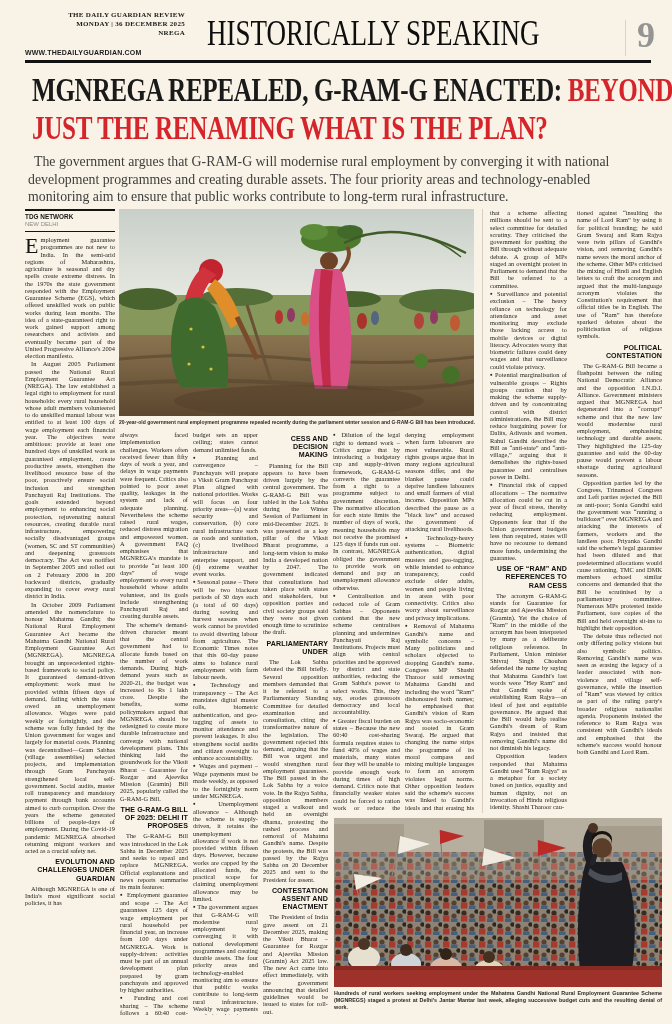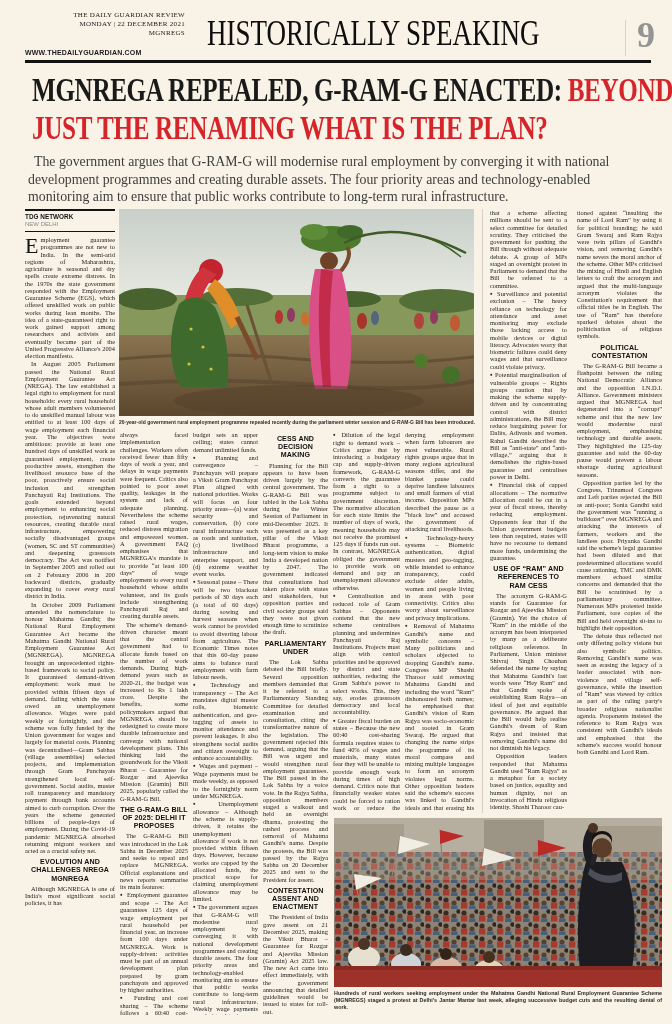--- a/index.html
+++ b/index.html
@@ -1,21 +1,21 @@
 <!DOCTYPE html>
 <html><head>
 <meta charset="utf-8">
 <style>
   html,body{margin:0;padding:0;background:#e8e4d8;}
   .page{position:relative;width:672px;height:1024px;background:#f8f3e6;overflow:hidden;
         font-family:"Liberation Serif",serif;color:#1c1c1c;}
 
   
   .mast-info{position:absolute;top:11px;left:58px;width:127px;text-align:right;
-    font-family:"Liberation Serif",serif;font-weight:normal;font-size:7px;line-height:9px;
+    font-family:"Liberation Serif",serif;font-weight:bold;font-size:7px;line-height:9px;
     letter-spacing:.3px;color:#202020;}
   .mast-site{position:absolute;top:49px;left:25px;font-family:"Liberation Sans",sans-serif;
     font-weight:bold;font-size:7px;letter-spacing:.2px;color:#1b1b1b;}
   .mast-title{position:absolute;top:13px;left:207px;font-family:"Liberation Serif",serif;
     font-size:36px;line-height:40px;color:#0e0e0e;white-space:nowrap;
     transform:scaleX(.75);transform-origin:0 0;}
   .mast-sep{position:absolute;top:20px;right:46px;width:1px;height:36px;background:#d9d3c6;}
   .mast-num{position:absolute;top:15px;right:12px;width:28px;text-align:center;
     font-family:"Liberation Serif",serif;font-weight:bold;font-size:36px;line-height:40px;color:#949494;}
   .mast-rule{position:absolute;top:60px;left:25px;width:626px;height:3px;background:#121212;}
@@ -39,21 +39,21 @@
   #c5{left:333px;top:431px;width:67px;height:380px;}
   #c6{left:405px;top:431px;width:69px;height:380px;}
   #c7{left:490px;top:209px;width:77px;height:604px;}
   #c8{left:577px;top:209px;width:85px;height:604px;}
   .vrule{position:absolute;left:482px;top:209px;width:1px;height:604px;background:#d6cfc0;}
 
   .para{margin:0 0 1px 0;text-indent:6px;}
   .para.cont,.para.drop,.para.bullet{text-indent:0;}
   .bdot{font-size:4.6px;vertical-align:.6px;}
   .subhead{font-family:"Liberation Sans",sans-serif;font-weight:bold;font-size:7.1px;
-    line-height:8.2px;margin:4px 0 2px;text-align:center;color:#101010;letter-spacing:.1px;}
+    line-height:8.2px;margin:4px 0 2px;text-align:right;color:#101010;letter-spacing:.1px;}
   .byline{border-top:2.5px solid #141414;border-bottom:1px solid #141414;
     padding:2px 0 2.5px;margin-bottom:4px;text-align:left;}
   .by-net{font-family:"Liberation Sans",sans-serif;font-weight:bold;font-size:6.4px;color:#141414;}
   .by-loc{font-family:"Liberation Sans",sans-serif;font-size:6px;color:#8a8a8a;margin-top:1px;}
   .dropcap{float:left;font-size:22px;line-height:18px;padding:1px 2px 0 0;
     font-family:"Liberation Serif",serif;color:#141414;}
 
   
   .photo{position:absolute;overflow:hidden;background:#b9b4a8;}
   #photo-top{left:119px;top:209px;width:355px;height:207px;}
@@ -64,22 +64,22 @@
     transform-origin:0 0;}
   #cap-bottom{left:334px;top:990px;width:328px;text-align:justify;}
 </style>
 </head>
 <body>
 
 <div class="page">
 
   <div class="mast-info">
     <div>THE DAILY GUARDIAN REVIEW</div>
-    <div>MONDAY | 22 DECEMBER 2021</div>
-    <div>MGNREGS</div>
+    <div>MONDAY | 36 DECEMBER 2025</div>
+    <div>NREGA</div>
   </div>
   <div class="mast-site">WWW.THEDAILYGUARDIAN.COM</div>
   <div class="mast-title">HISTORICALLY SPEAKING</div>
   <div class="mast-sep"></div>
   <div class="mast-num">9</div>
   <div class="mast-rule"></div>
 
   <div class="hl">
     <div class="hl-line"><span>MGNREGA REPEALED, G-RAM-G ENACTED: </span><span class="hl-red">BEYOND</span></div>
     <div class="hl-line hl-red">JUST THE RENAMING WHAT IS THE PLAN?</div>
@@ -145,21 +145,21 @@
 
   <div class="vrule"></div>
   <div class="col" id="c1">
       <div class="byline">
         <div class="by-net">TDG NETWORK</div>
         <div class="by-loc">NEW DELHI</div>
       </div>
       <p class="para drop"><span class="dropcap">E</span>mployment guarantee programmes are not new to India. In the semi-arid regions of Maharashtra, agriculture is seasonal and dry spells create extreme distress. In the 1970s the state government responded with the Employment Guarantee Scheme (EGS), which offered unskilled work on public works during lean months. The idea of a state-guaranteed right to work gained support among researchers and activists and eventually became part of the United Progressive Alliance's 2004 election manifesto.</p>
       <p class="para">In August 2005 Parliament passed the National Rural Employment Guarantee Act (NREGA). The law established a legal right to employment for rural households: every rural household whose adult members volunteered to do unskilled manual labour was entitled to at least 100 days of wage employment each financial year. The objectives were ambitious: provide at least one hundred days of unskilled work as guaranteed employment, create productive assets, strengthen the livelihood resource base of the poor, proactively ensure social inclusion and strengthen Panchayati Raj Institutions. The goals extended beyond employment to enhancing social protection, rejuvenating natural resources, creating durable rural infrastructure, empowering socially disadvantaged groups (women, SC and ST communities) and deepening grassroots democracy. The Act was notified in September 2005 and rolled out on 2 February 2006 in 200 backward districts, gradually expanding to cover every rural district in India.</p>
       <p class="para">In October 2009 Parliament amended the nomenclature to honour Mahatma Gandhi; the National Rural Employment Guarantee Act became the Mahatma Gandhi National Rural Employment Guarantee Act (MGNREGA). MGNREGA brought an unprecedented rights-based framework to social policy. It guaranteed demand-driven employment: work must be provided within fifteen days of demand, failing which the state owed an unemployment allowance. Wages were paid weekly or fortnightly, and the scheme was fully funded by the Union government for wages and largely for material costs. Planning was decentralised—Gram Sabhas (village assemblies) selected projects, and implementation through Gram Panchayats strengthened local self-government. Social audits, muster roll transparency and mandatory payment through bank accounts aimed to curb corruption. Over the years the scheme generated billions of people-days of employment. During the Covid-19 pandemic MGNREGA absorbed returning migrant workers and acted as a crucial safety net.</p>
-      <div class="subhead">EVOLUTION AND CHALLENGES NREGA MGNREGA</div>
+      <div class="subhead">EVOLUTION AND CHALLENGES UNDER GUARDIAN</div>
       <p class="para">Although MGNREGA is one of India's most significant social policies, it has</p>
     </div>
   <div class="col" id="c2">
       <p class="para cont">always faced implementation challenges. Workers often received fewer than fifty days of work a year, and delays in wage payments were frequent. Critics also pointed to poor asset quality, leakages in the system and lack of adequate planning. Nevertheless the scheme raised rural wages, reduced distress migration and empowered women. A government FAQ emphasises that MGNREGA's mandate is to provide “at least 100 days” of wage employment to every rural household whose adults volunteer, and its goals include strengthening Panchayati Raj and creating durable assets.</p>
       <p class="para">The scheme's demand-driven character meant that the central government had to allocate funds based on the number of work demands. During high-demand years such as 2020-21, the budget was increased to Rs 1 lakh crore. Despite the benefits, some policymakers argued that MGNREGA should be redesigned to create more durable infrastructure and converge with national development plans. This thinking laid the groundwork for the Viksit Bharat – Guarantee for Rozgar and Ajeevika Mission (Gramin) Bill 2025, popularly called the G-RAM-G Bill.</p>
       <div class="subhead">THE G-RAM-G BILL OF 2025: DELHI IT PROPOSES</div>
       <p class="para">The G-RAM-G Bill was introduced in the Lok Sabha in December 2025 and seeks to repeal and replace MGNREGA. Official explanations and news reports summarise its main features:</p>
       <p class="para bullet"><span class="bdot">● </span>Employment guarantee and scope – The Act guarantees 125 days of wage employment per rural household per financial year, an increase from 100 days under MGNREGA. Work is supply-driven: activities must be part of an annual development plan prepared by gram panchayats and approved by higher authorities.</p>
       <p class="para bullet"><span class="bdot">● </span>Funding and cost sharing – The scheme follows a 60:40 cost-sharing formula between the Union and the states, meaning states must bear 40 % of wages and material costs (the ratio is 90:10 for north-eastern and Himalayan states). A normative allocation from the Union</p>
     </div>

